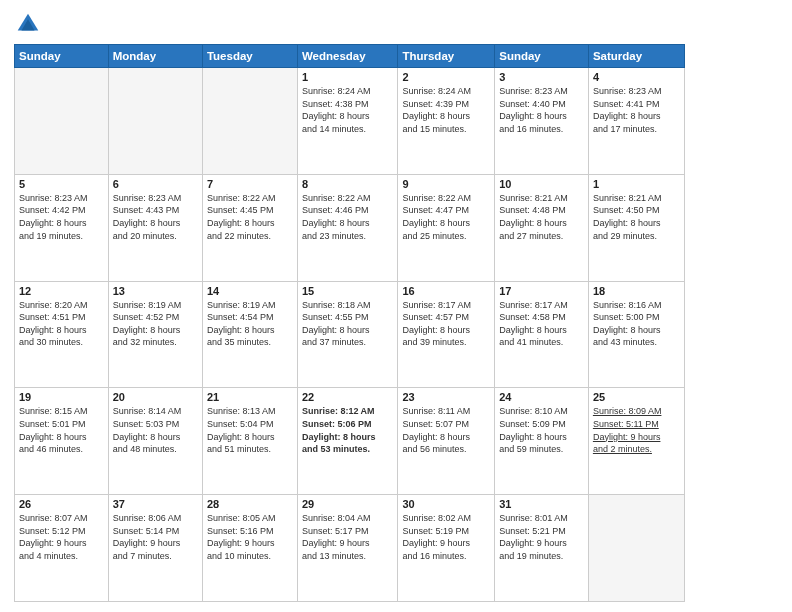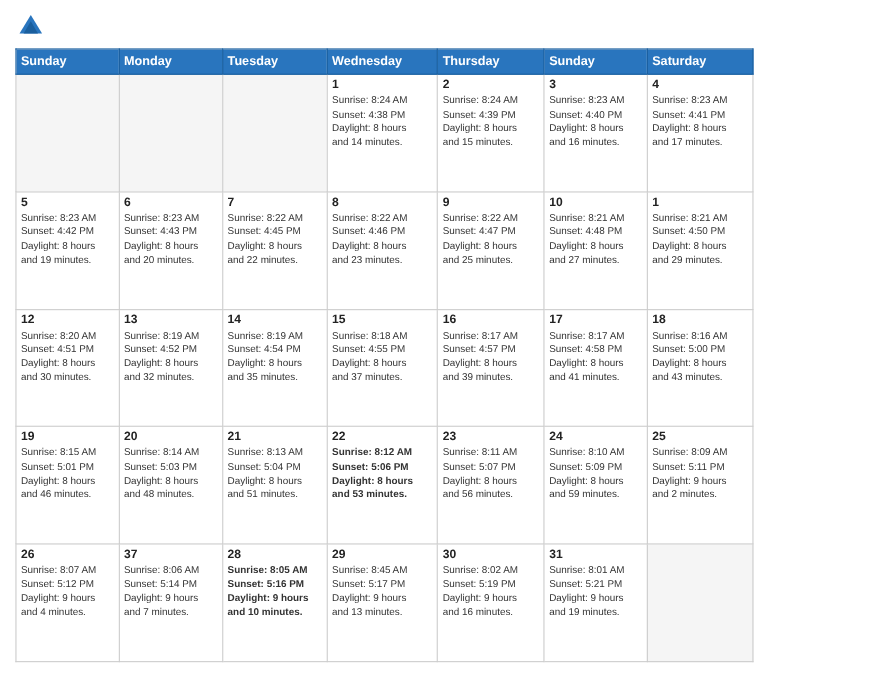--- a/index.html
+++ b/index.html
@@ -313,21 +313,21 @@
           </td>
           <td>
             <span class="day-num">24</span>
             <div class="day-info" style="white-space: pre-line;">Sunrise: 8:10 AM
 Sunset: 5:09 PM
 Daylight: 8 hours
 and 59 minutes.</div>
           </td>
           <td>
             <span class="day-num">25</span>
-            <div class="day-info" style="white-space: pre-line;">Sunrise: 8:09 AM
+            <div class="day-info" style="white-space: pre-line; text-decoration: underline;">Sunrise: 8:09 AM
 Sunset: 5:11 PM
 Daylight: 9 hours
 and 2 minutes.</div>
           </td>
         </tr>
         <tr>
           <td class="has-data">
             <span class="day-num">26</span>
             <div class="day-info" style="white-space: pre-line;">Sunrise: 8:07 AM
 Sunset: 5:12 PM
@@ -336,28 +336,28 @@
           </td>
           <td class="has-data">
             <span class="day-num">37</span>
             <div class="day-info" style="white-space: pre-line;">Sunrise: 8:06 AM
 Sunset: 5:14 PM
 Daylight: 9 hours
 and 7 minutes.</div>
           </td>
           <td class="has-data">
             <span class="day-num">28</span>
-            <div class="day-info" style="white-space: pre-line; font-weight: bold;">Sunrise: 8:05 AM
+            <div class="day-info" style="white-space: pre-line;">Sunrise: 8:05 AM
 Sunset: 5:16 PM
 Daylight: 9 hours
 and 10 minutes.</div>
           </td>
           <td class="has-data">
             <span class="day-num">29</span>
-            <div class="day-info" style="white-space: pre-line;">Sunrise: 8:45 AM
+            <div class="day-info" style="white-space: pre-line;">Sunrise: 8:04 AM
 Sunset: 5:17 PM
 Daylight: 9 hours
 and 13 minutes.</div>
           </td>
           <td class="has-data">
             <span class="day-num">30</span>
             <div class="day-info" style="white-space: pre-line;">Sunrise: 8:02 AM
 Sunset: 5:19 PM
 Daylight: 9 hours
 and 16 minutes.</div>

